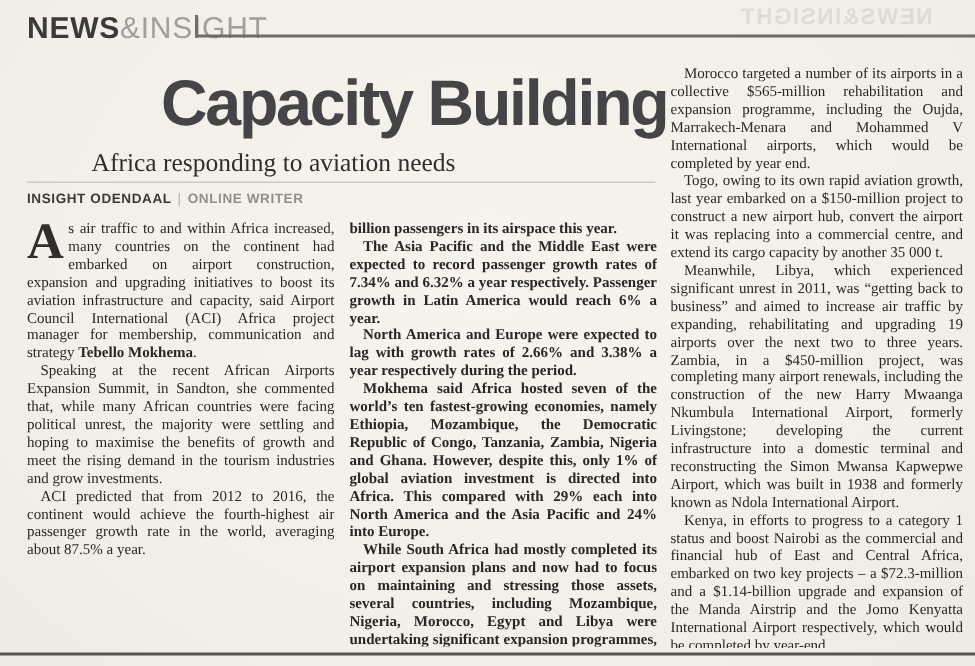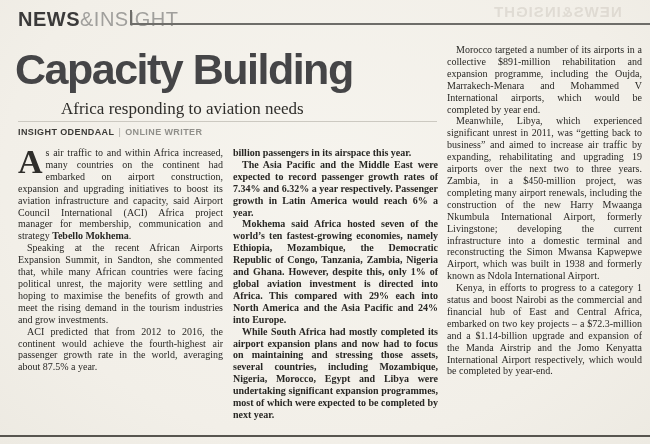--- a/index.html
+++ b/index.html
@@ -19,21 +19,21 @@
   .head-rule-v{position:absolute;left:130px;top:10px;width:2px;height:15px;background:#6e6d69;}
   .head-rule-h{position:absolute;left:130px;top:23px;right:0;height:2px;background:#6e6d69;}
   .ghost{position:absolute;right:28px;top:3px;font-size:15px;font-weight:800;letter-spacing:1px;
     transform:scaleX(-1);color:rgba(110,100,88,0.14);user-select:none;}
   
   .kicker{position:absolute;left:17px;top:40px;background:#c13c3f;color:#fdf9f6;
     font-size:8.5px;font-weight:700;letter-spacing:.3px;padding:2px 5px 2px 4px;
     box-shadow:0 0 0 1px rgba(193,60,63,.35);}
   
   .headline{position:absolute;left:15px;top:46px;width:430px;
-    font-size:43px;font-weight:800;letter-spacing:-1.5px;color:#454547;line-height:1.1;}
+    font-size:43px;font-weight:800;letter-spacing:-1.5px;color:#454547;line-height:1.1;text-align:right;}
   .subtitle{position:absolute;left:18px;top:99px;width:420px;
     font-family:"Liberation Serif", serif;font-size:17px;color:#2e2d2a;margin-left:43px;}
   .byline-rule{position:absolute;left:18px;top:121px;width:419px;height:1px;background:#ccc9c1;}
   .byline{position:absolute;left:18px;top:127px;font-size:9px;font-weight:700;letter-spacing:.4px;color:#3a3936;}
   .byline .sep{color:#aeada9;margin:0 4px;font-weight:400;}
   .byline .role{color:#908f8a;}
   
   .col{position:absolute;overflow:hidden;
     font-family:"Liberation Serif", serif;font-size:10px;line-height:11.9px;
     text-align:justify;color:#282724;}
@@ -69,24 +69,26 @@
   </div>
 
   <div class="col col-1">
       <p><span class="dropcap">A</span><span>s air traffic to and within Africa increased, many countries on the continent had embarked on airport construction, expansion and upgrading initiatives to boost its aviation infrastructure and capacity, said Airport Council International (ACI) Africa project manager for membership, communication and strategy </span><span class="b">Tebello Mokhema</span><span>.</span></p>
       <p class="indent"><span>Speaking at the recent African Airports Expansion Summit, in Sandton, she commented that, while many African countries were facing political unrest, the majority were settling and hoping to maximise the benefits of growth and meet the rising demand in the tourism industries and grow investments.</span></p>
       <p class="indent"><span>ACI predicted that from 2012 to 2016, the continent would achieve the fourth-highest air passenger growth rate in the world, averaging about 87.5% a year.</span></p>
     </div>
   <div class="col col-2">
       <p><span>billion passengers in its airspace this year.</span></p>
       <p class="indent"><span>The Asia Pacific and the Middle East were expected to record passenger growth rates of 7.34% and 6.32% a year respectively. Passenger growth in Latin America would reach 6% a year.</span></p>
+      <p class="indent"><span>North America and Europe were expected to lag with growth rates of 2.66% and 3.38% a year respectively during the period.</span></p>
       <p class="indent"><span>Mokhema said Africa hosted seven of the world’s ten fastest-growing economies, namely Ethiopia, Mozambique, the Democratic Republic of Congo, Tanzania, Zambia, Nigeria and Ghana. However, despite this, only 1% of global aviation investment is directed into Africa. This compared with 29% each into North America and the Asia Pacific and 24% into Europe.</span></p>
       <p class="indent"><span>While South Africa had mostly completed its airport expansion plans and now had to focus on maintaining and stressing those assets, several countries, including Mozambique, Nigeria, Morocco, Egypt and Libya were undertaking significant expansion programmes, most of which were expected to be completed by next year.</span></p>
     </div>
   <div class="col col-3">
-      <p class="indent"><span>Morocco targeted a number of its airports in a collective $891-million rehabilitation and expansion programme, including the Oujda, Marrakech-Menara and Mohammed V International airports, which would be completed by year end.</span></p>
+      <p class="indent"><span>Morocco targeted a number of its airports in a collective $565-million rehabilitation and expansion programme, including the Oujda, Marrakech-Menara and Mohammed V International airports, which would be completed by year end.</span></p>
+      <p class="indent"><span>Togo, owing to its own rapid aviation growth, last year embarked on a $150-million project to construct a new airport hub, convert the airport it was replacing into a commercial centre, and extend its cargo capacity by another 35 000 t.</span></p>
       <p class="indent"><span>Meanwhile, Libya, which experienced significant unrest in 2011, was “getting back to business” and aimed to increase air traffic by expanding, rehabilitating and upgrading 19 airports over the next two to three years. Zambia, in a $450-million project, was completing many airport renewals, including the construction of the new Harry Mwaanga Nkumbula International Airport, formerly Livingstone; developing the current infrastructure into a domestic terminal and reconstructing the Simon Mwansa Kapwepwe Airport, which was built in 1938 and formerly known as Ndola International Airport.</span></p>
       <p class="indent"><span>Kenya, in efforts to progress to a category 1 status and boost Nairobi as the commercial and financial hub of East and Central Africa, embarked on two key projects – a $72.3-million and a $1.14-billion upgrade and expansion of the Manda Airstrip and the Jomo Kenyatta International Airport respectively, which would be completed by year-end.</span></p>
     </div>
 
   <div class="bottom-rule"></div>
 
 </div>
 
 </body></html>

